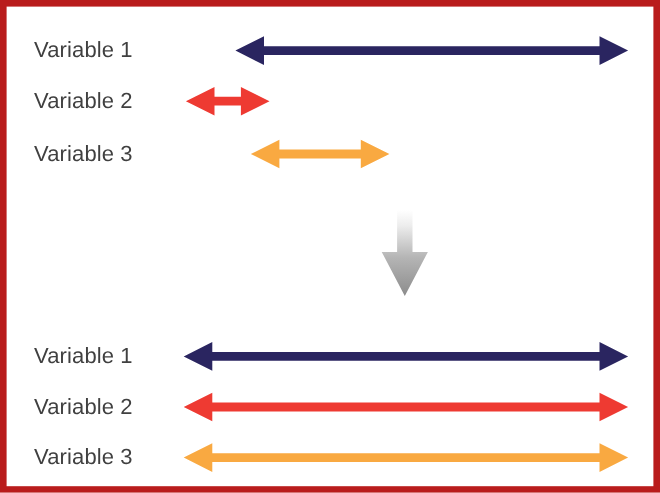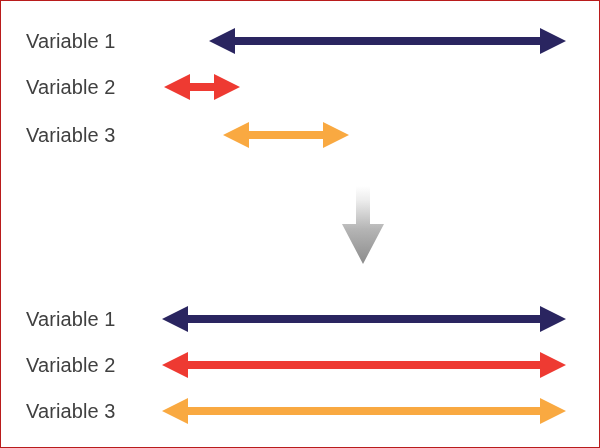--- a/index.html
+++ b/index.html
@@ -10,21 +10,21 @@
   }
   body {
     font-family: "Liberation Sans", sans-serif;
   }
   #canvas {
     position: relative;
     width: 600px;
     height: 448px;
     background: #ffffff;
     box-sizing: border-box;
-    border: 1px solid #b91c1c;
+    border: 6px solid #b91c1c;
     overflow: hidden;
   }
   .row-label {
     position: absolute;
     font-family: "Liberation Sans", sans-serif;
     font-size: 20px;
     line-height: 20px;
     color: #404040;
     letter-spacing: 0.1px;
     white-space: nowrap;

